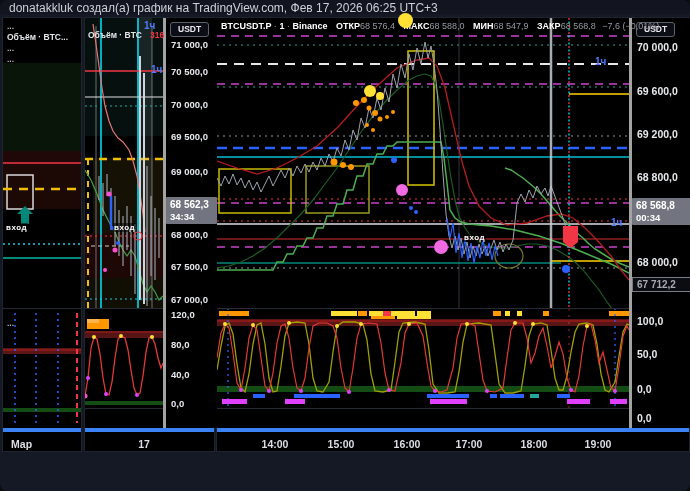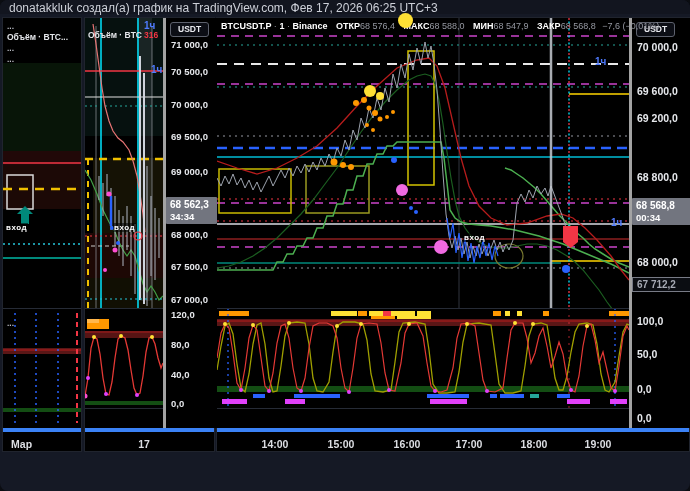--- a/index.html
+++ b/index.html
@@ -17,21 +17,21 @@
   .tick{position:absolute;left:5px;transform:translateY(-50%);color:#e6e8ec;font-weight:bold;white-space:nowrap;}
   .c-main .tick{font-size:10.5px;}
   .c-mid .tick{font-size:9.5px;}
   .unitbtn{position:absolute;top:4px;left:4px;border:1px solid #5d616d;border-radius:3px;background:#0c0e15;color:#e8e9ee;font-size:8.5px;font-weight:bold;padding:1px 7px 2px;line-height:10px;}
   .pricelabel{position:absolute;background:#72757f;color:#fff;font-weight:bold;text-align:left;border-radius:1px;z-index:4;}
   .pricelabel .pl1{display:block;font-size:10px;line-height:13px;padding:1px 1px 0 4px;}
   .pricelabel .pl2{display:block;font-size:9.5px;line-height:12px;padding:0 0 1px 4px;}
   .ghostlabel{position:absolute;border:1px solid #787b86;color:#a6a9b3;background:#0b0d12;font-size:10px;font-weight:bold;padding:0 4px;line-height:13px;z-index:4;}
   .legend{position:absolute;z-index:5;color:#b9bcc4;font-size:8.5px;font-weight:bold;line-height:11px;white-space:nowrap;}
   .legend .t{color:#e3e5e9;}
-  .legend .v-red{color:#f23645;margin-left:2px;}
+  .legend .v-red{color:#f23645;margin-left:8px;}
   .symheader{position:absolute;left:4px;top:3px;z-index:5;font-size:9px;color:#fff;font-weight:bold;white-space:nowrap;}
   .symheader .val{color:#9598a1;font-weight:normal;}
   .symheader .lbl{margin-left:6px;}
   .badge{position:absolute;color:#4f7bff;font-size:10px;font-weight:bold;z-index:5;}
   .entry{position:absolute;color:#fff;font-size:8px;font-weight:bold;z-index:5;background:rgba(0,0,0,0.55);padding:0 1px;letter-spacing:0.5px;}
   .timetick{position:absolute;top:6px;transform:translateX(-50%);}
   .footer{position:absolute;left:0;top:452px;width:690px;height:39px;background:#1b1f2b;}
   .brand{position:absolute;left:52px;top:10px;color:#e2e4e8;font-size:15.5px;font-weight:bold;letter-spacing:0.2px;}
   .bigdot{position:absolute;width:15px;height:15px;border-radius:50%;background:#ffe135;z-index:9;}
   svg{display:block;}
@@ -311,21 +311,21 @@
           <rect x="350" y="91" width="23" height="5" fill="#e040fb"></rect>
         <rect x="393" y="91" width="17" height="5" fill="#e040fb"></rect>
       </g>
     </svg>
     <div class="sep" style="top:390px"></div>
 
     <div class="scalecol" style="left:412px;width:60px">
       <span class="unitbtn">USDT</span>
       <span class="tick" style="top:29px">70 000,0</span>
       <span class="tick" style="top:73px">69 600,0</span>
-      <span class="tick" style="top:100px">69 200,0</span>
+      <span class="tick" style="top:116px">69 200,0</span>
       <span class="tick" style="top:159px">68 800,0</span>
       <span class="tick" style="top:244px">68 000,0</span>
       <div class="pricelabel" style="left:0;top:180px;width:60px">
         <span class="pl1">68 568,8</span>
         <span class="pl2">00:34</span>
       </div>
       <div class="ghostlabel" style="left:0;top:259px;width:50px">67 712,2</div>
       <span class="tick" style="top:303px">100,0</span>
       <span class="tick" style="top:336px">50,0</span>
       <span class="tick" style="top:371px">0,0</span>

